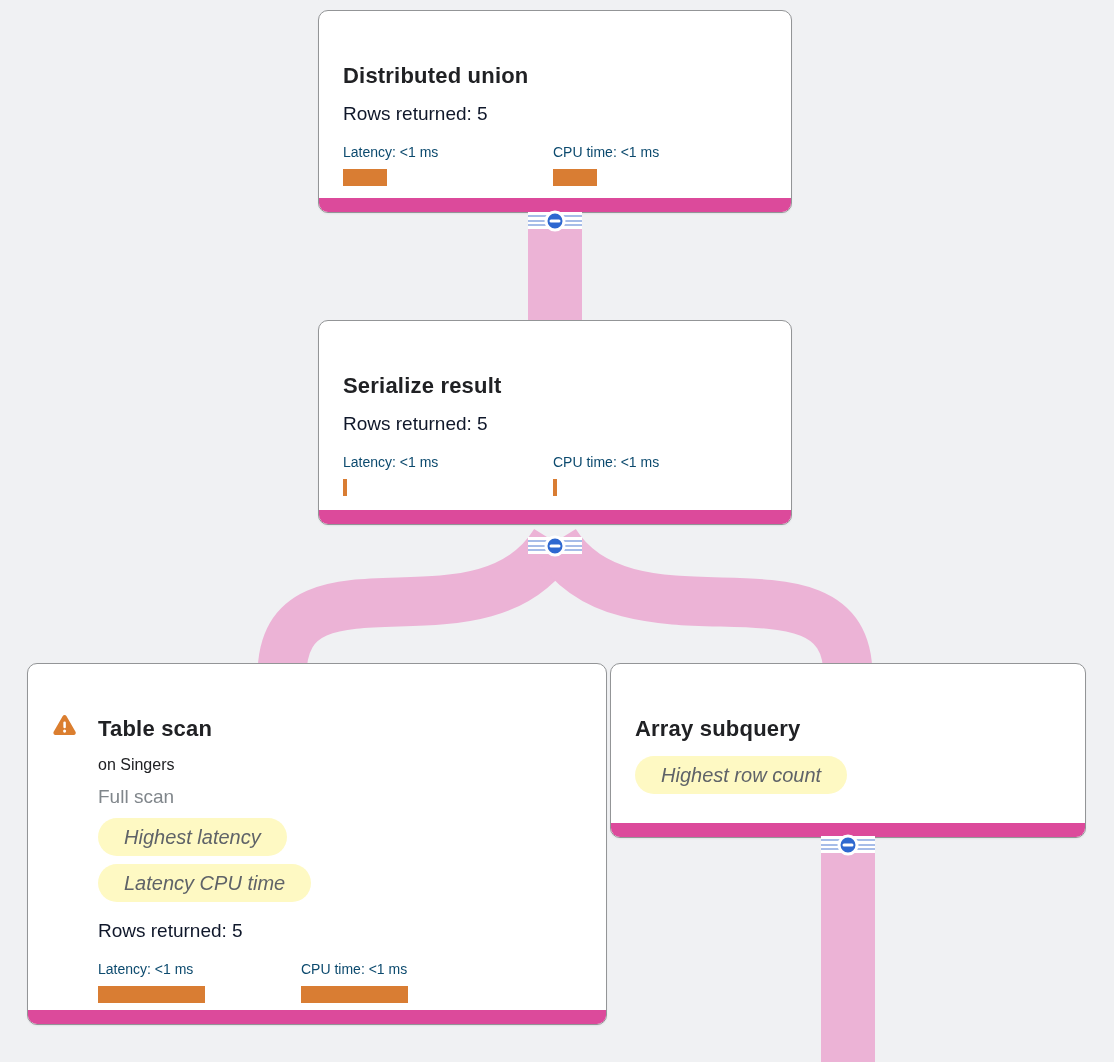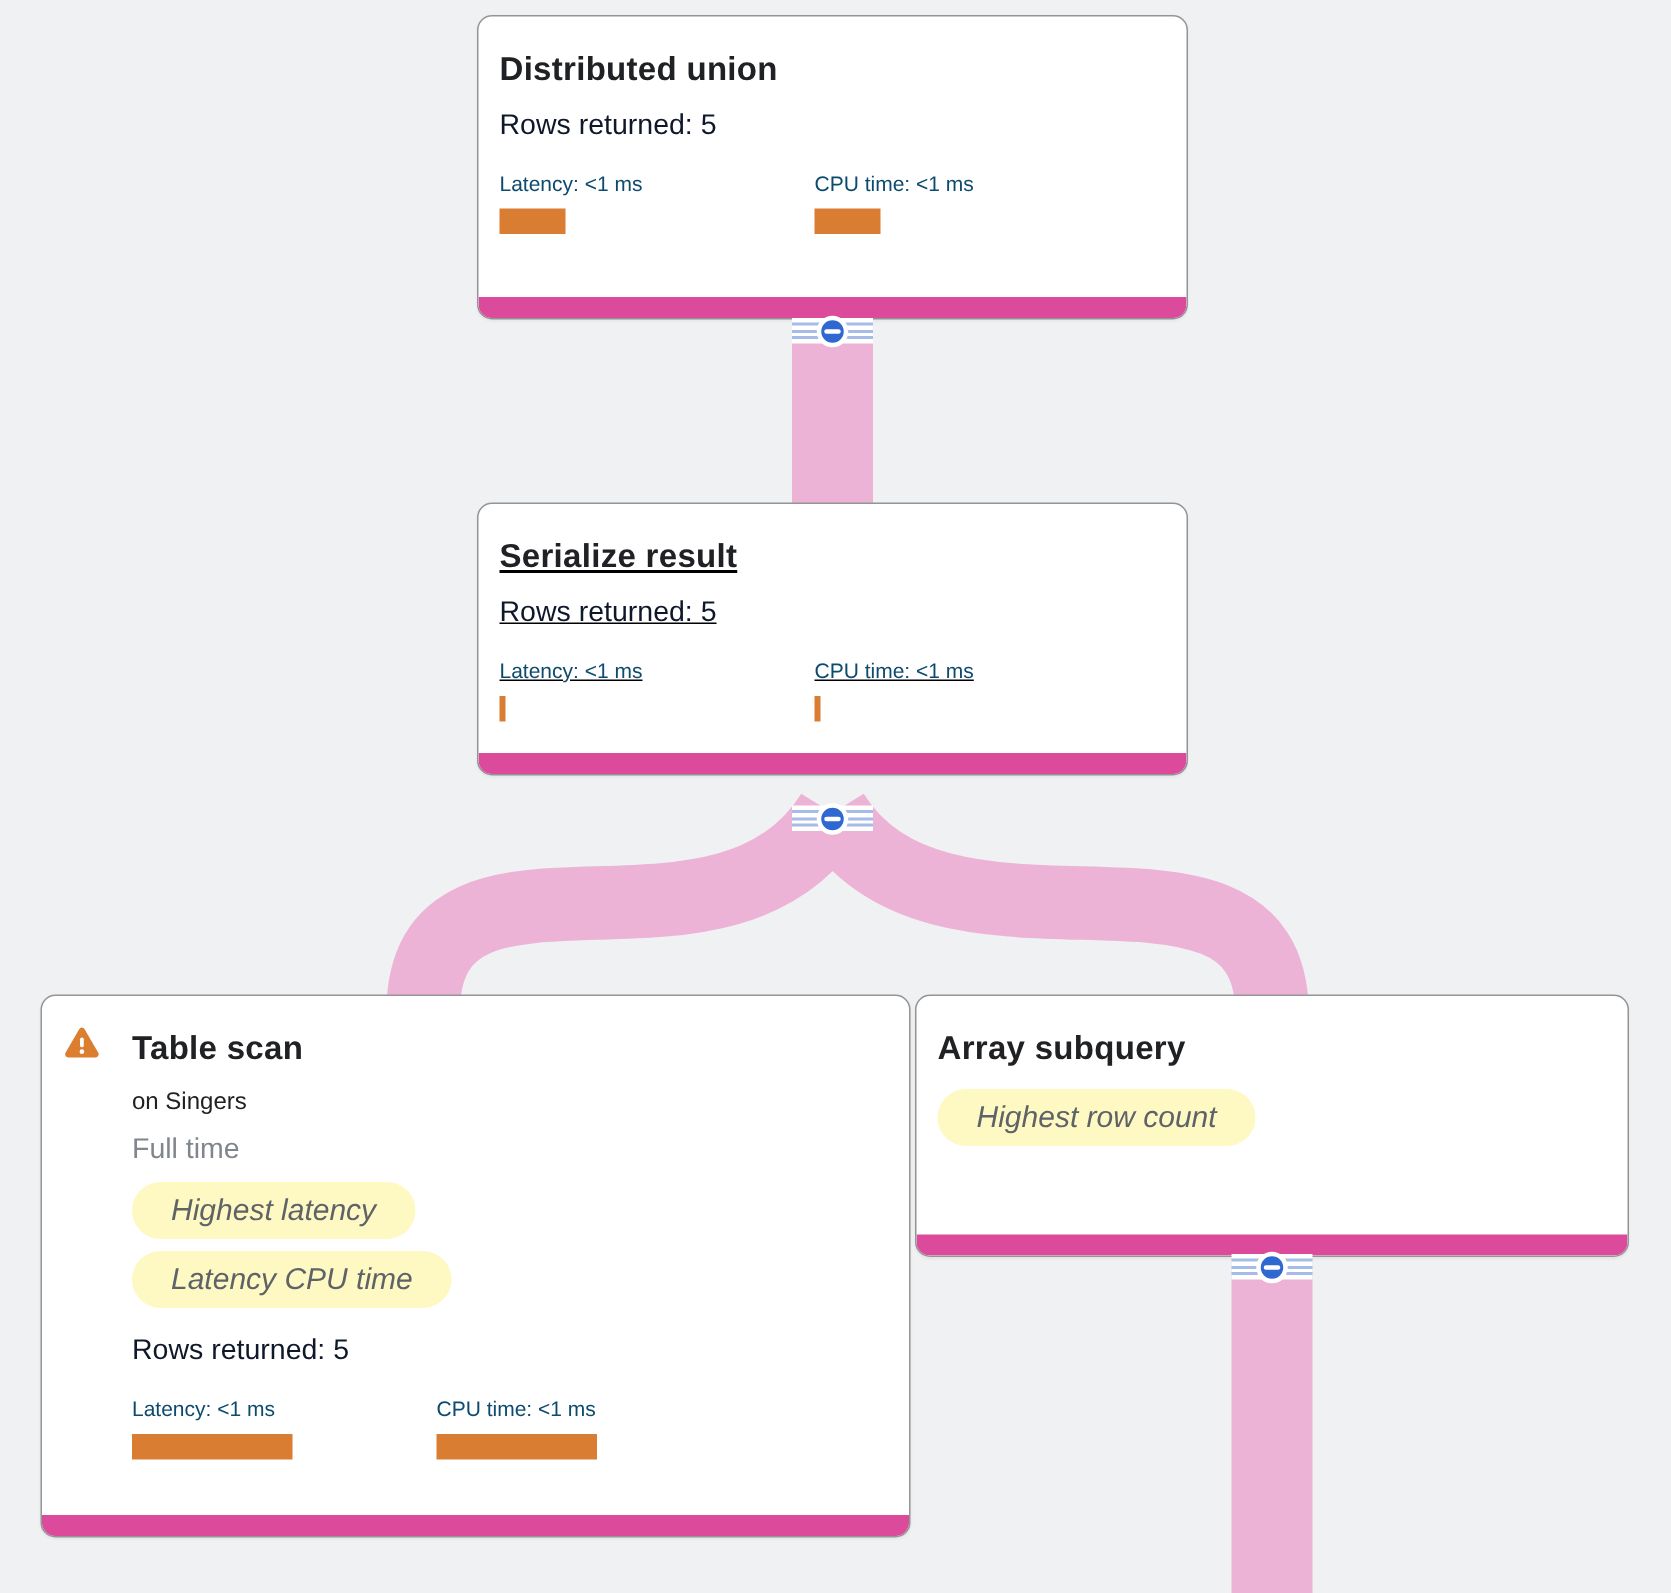--- a/index.html
+++ b/index.html
@@ -17,21 +17,21 @@
   
   .card {
     position: absolute;
     z-index: 1;
     background: #ffffff;
     border: 1px solid #939597;
     border-radius: 10px;
     overflow: hidden;
     box-shadow: 0 1px 2px rgba(0,0,0,0.06);
   }
-  .card-inner { display: flex; padding: 22px 20px 0 14px; }
+  .card-inner { display: flex; padding: 22px 20px 0 24px; margin-top: 30px; }
   .warn-col { width: 46px; flex: 0 0 46px; padding-top: 0; }
   .warn-col svg { display: block; margin-top: -2px; }
   .content-col { flex: 1; min-width: 0; }
 
   .node-title {
     font-size: 22px;
     font-weight: 600;
     color: #202124;
     letter-spacing: 0.2px;
     margin-bottom: 14px;
@@ -112,21 +112,21 @@
         <div class="metric">
           <div class="metric-label">CPU time: &lt;1 ms</div>
           <div class="metric-bar" style="width: 44px;"></div>
         </div>
       </div>
     </div>
   </div>
   <div class="accent-bar" style="background-color: rgb(220, 74, 155);"></div>
 </div>
 
-<div class="card" style="left:318px; top:335px; width:474px; height:182px;text-decoration:underline;">
+<div class="card" style="left:318px; top:320px; width:474px; height:205px;">
   <div class="card-inner">
     <div class="content-col">
       <div class="node-title">Serialize result</div>
       <div class="node-line">Rows returned: 5</div>
       <div class="metrics">
         <div class="metric">
           <div class="metric-label">Latency: &lt;1 ms</div>
           <div class="metric-bar" style="width: 4px;"></div>
         </div>
         <div class="metric">
@@ -144,21 +144,21 @@
     <div class="warn-col">
       <svg width="25" height="23" viewBox="0 0 25 23">
         <path d="M10.77 2.1 a2.1 2.1 0 0 1 3.64 0 l9.1 15.7 a2.1 2.1 0 0 1 -1.82 3.15 H3.49 a2.1 2.1 0 0 1 -1.82 -3.15 Z" fill="#DB7E2F" style="fill: rgb(219, 126, 47);"></path>
         <rect x="11.35" y="7.6" width="2.5" height="6.6" rx="1.25" fill="#ffffff"></rect>
         <circle cx="12.6" cy="17.1" r="1.55" fill="#ffffff"></circle>
       </svg>
     </div>
     <div class="content-col">
       <div class="node-title">Table scan</div>
       <div class="node-subtitle">on Singers</div>
-      <div class="node-note">Full time</div>
+      <div class="node-note">Full scan</div>
       <div class="badges">
         <div class="badge">Highest latency</div>
         <div class="badge">Latency CPU time</div>
       </div>
       <div class="node-line">Rows returned: 5</div>
       <div class="metrics">
         <div class="metric">
           <div class="metric-label">Latency: &lt;1 ms</div>
           <div class="metric-bar" style="width: 107px;"></div>
         </div>

